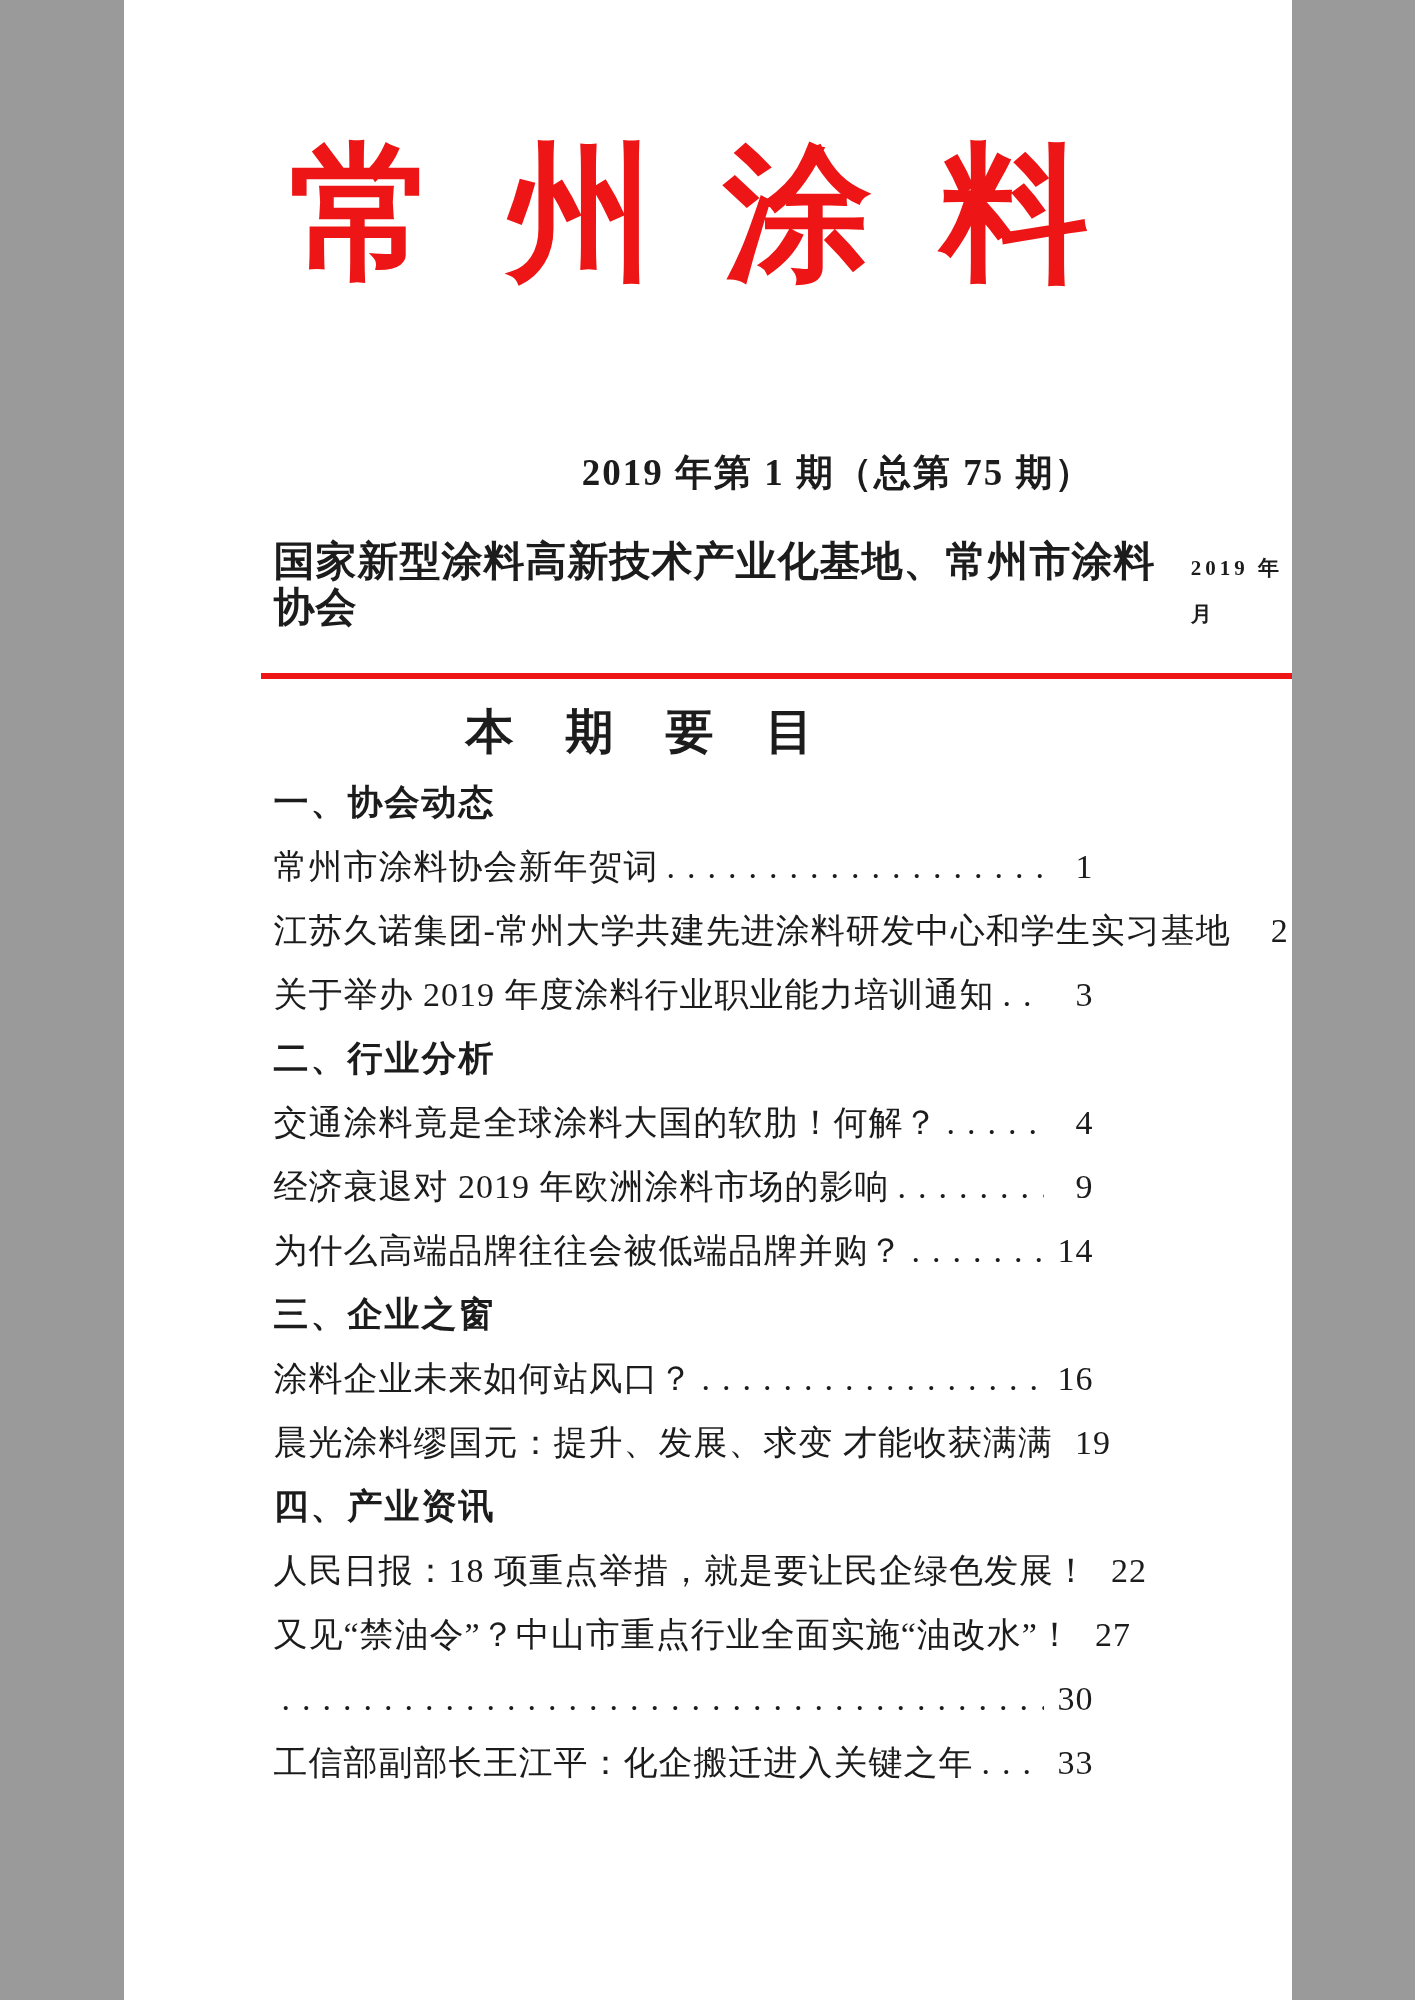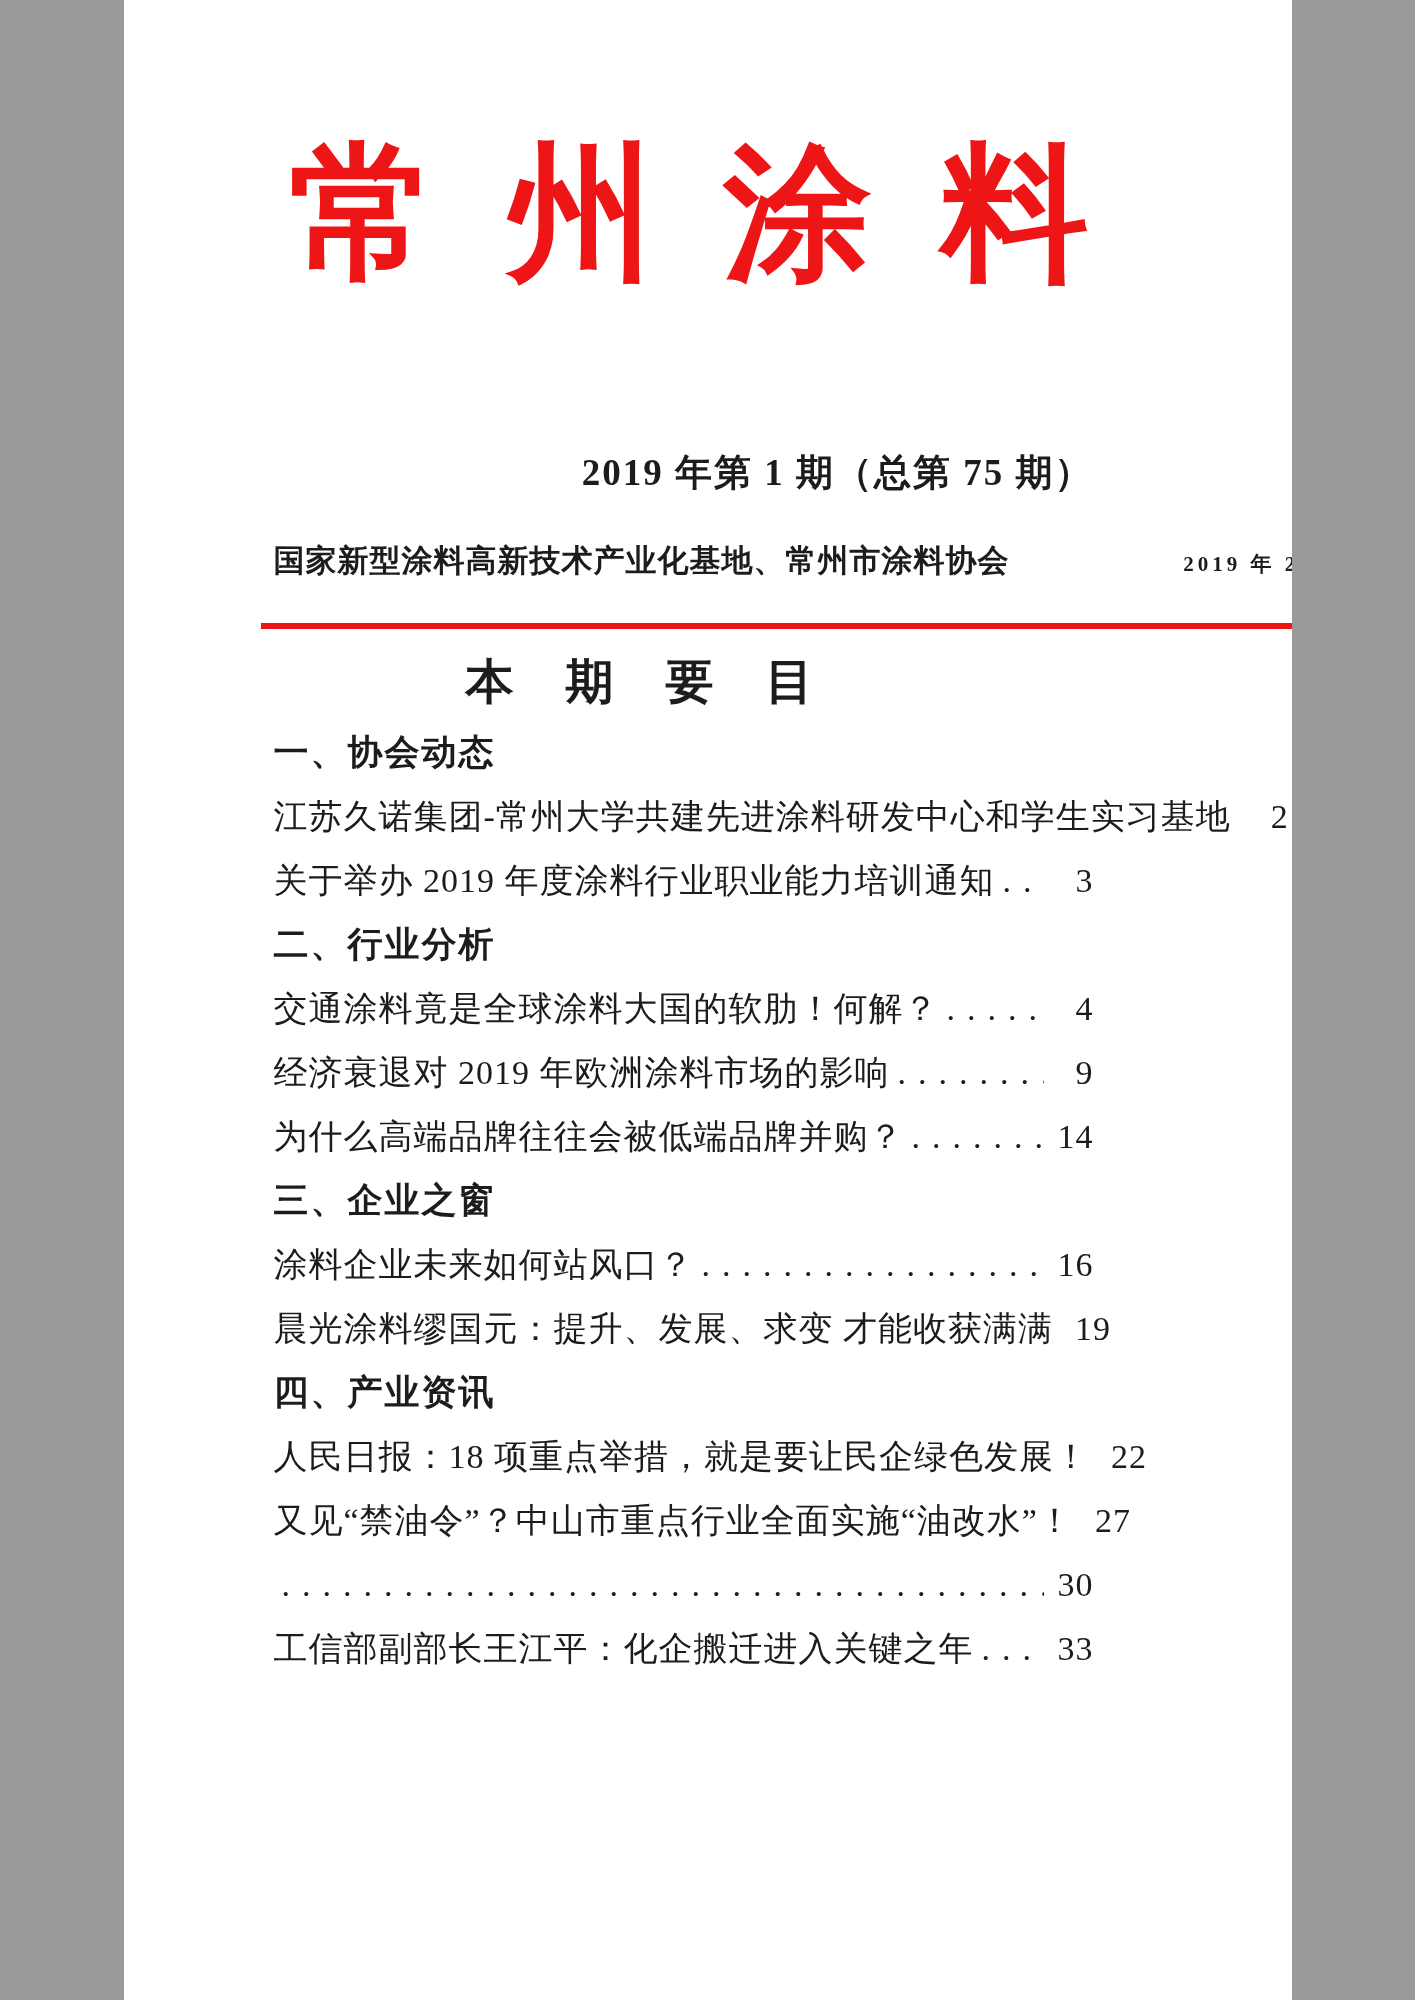--- a/index.html
+++ b/index.html
@@ -40,21 +40,21 @@
   .pub-row {
     width: 1135px;
     margin: 40px 0 0 150px;
     padding-right: 75px;
     display: flex;
     justify-content: space-between;
     align-items: baseline;
     line-height: 46px;
   }
   .publisher {
-    font-size: 31px;
+    font-size: 41px;
     font-weight: bold;
     letter-spacing: 1px;
   }
   .pub-date {
     font-size: 21px;
     font-weight: bold;
     letter-spacing: 4px;
   }
   .red-rule {
     margin: 36px 0 0 137px;
@@ -134,20 +134,25 @@
 
   <hr class="red-rule">
 
   <h2 class="toc-heading">本 期 要 目</h2>
 
   <div class="toc">
 
     <div class="toc-row toc-label">一、协会动态</div>
 
     <div class="toc-row toc-entry">
+      <span class="toc-title">常州市涂料协会新年贺词</span>
+      <span class="leader"></span>
+      <span class="toc-page">1</span>
+    </div>
+    <div class="toc-row toc-entry">
       <span class="toc-title">江苏久诺集团-常州大学共建先进涂料研发中心和学生实习基地</span>
       <span class="leader"></span>
       <span class="toc-page">2</span>
     </div>
     <div class="toc-row toc-entry">
       <span class="toc-title">关于举办 2019 年度涂料行业职业能力培训通知</span>
       <span class="leader"></span>
       <span class="toc-page">3</span>
     </div>
 

